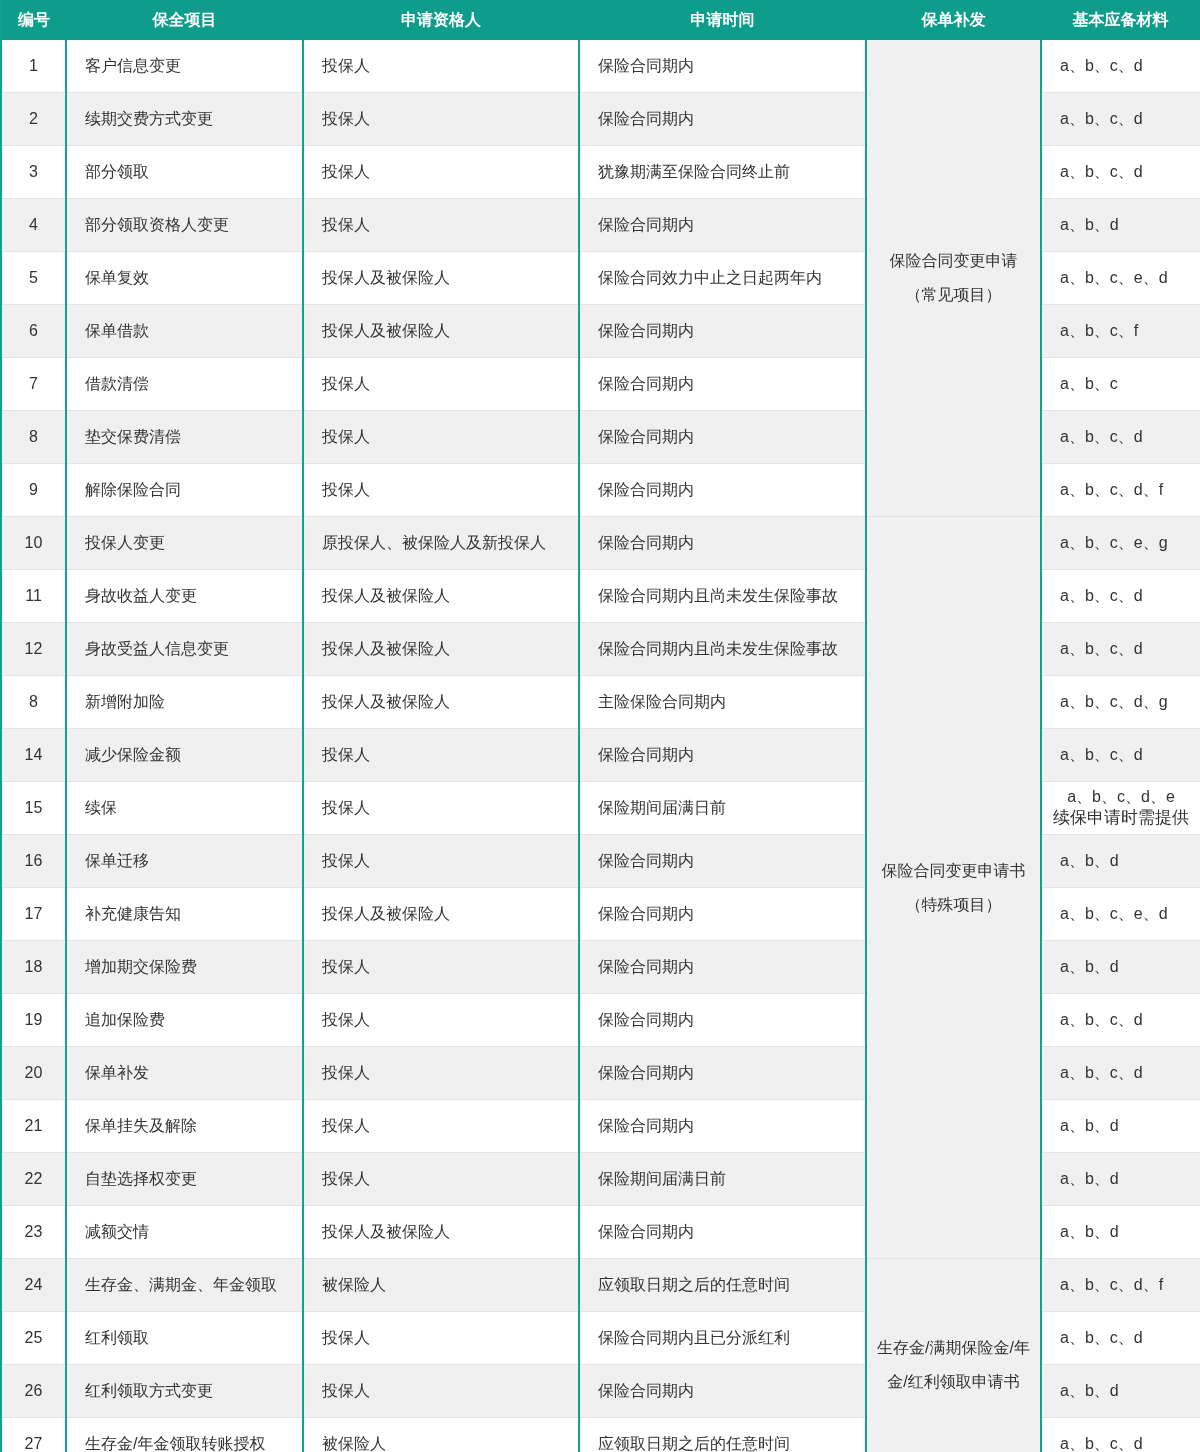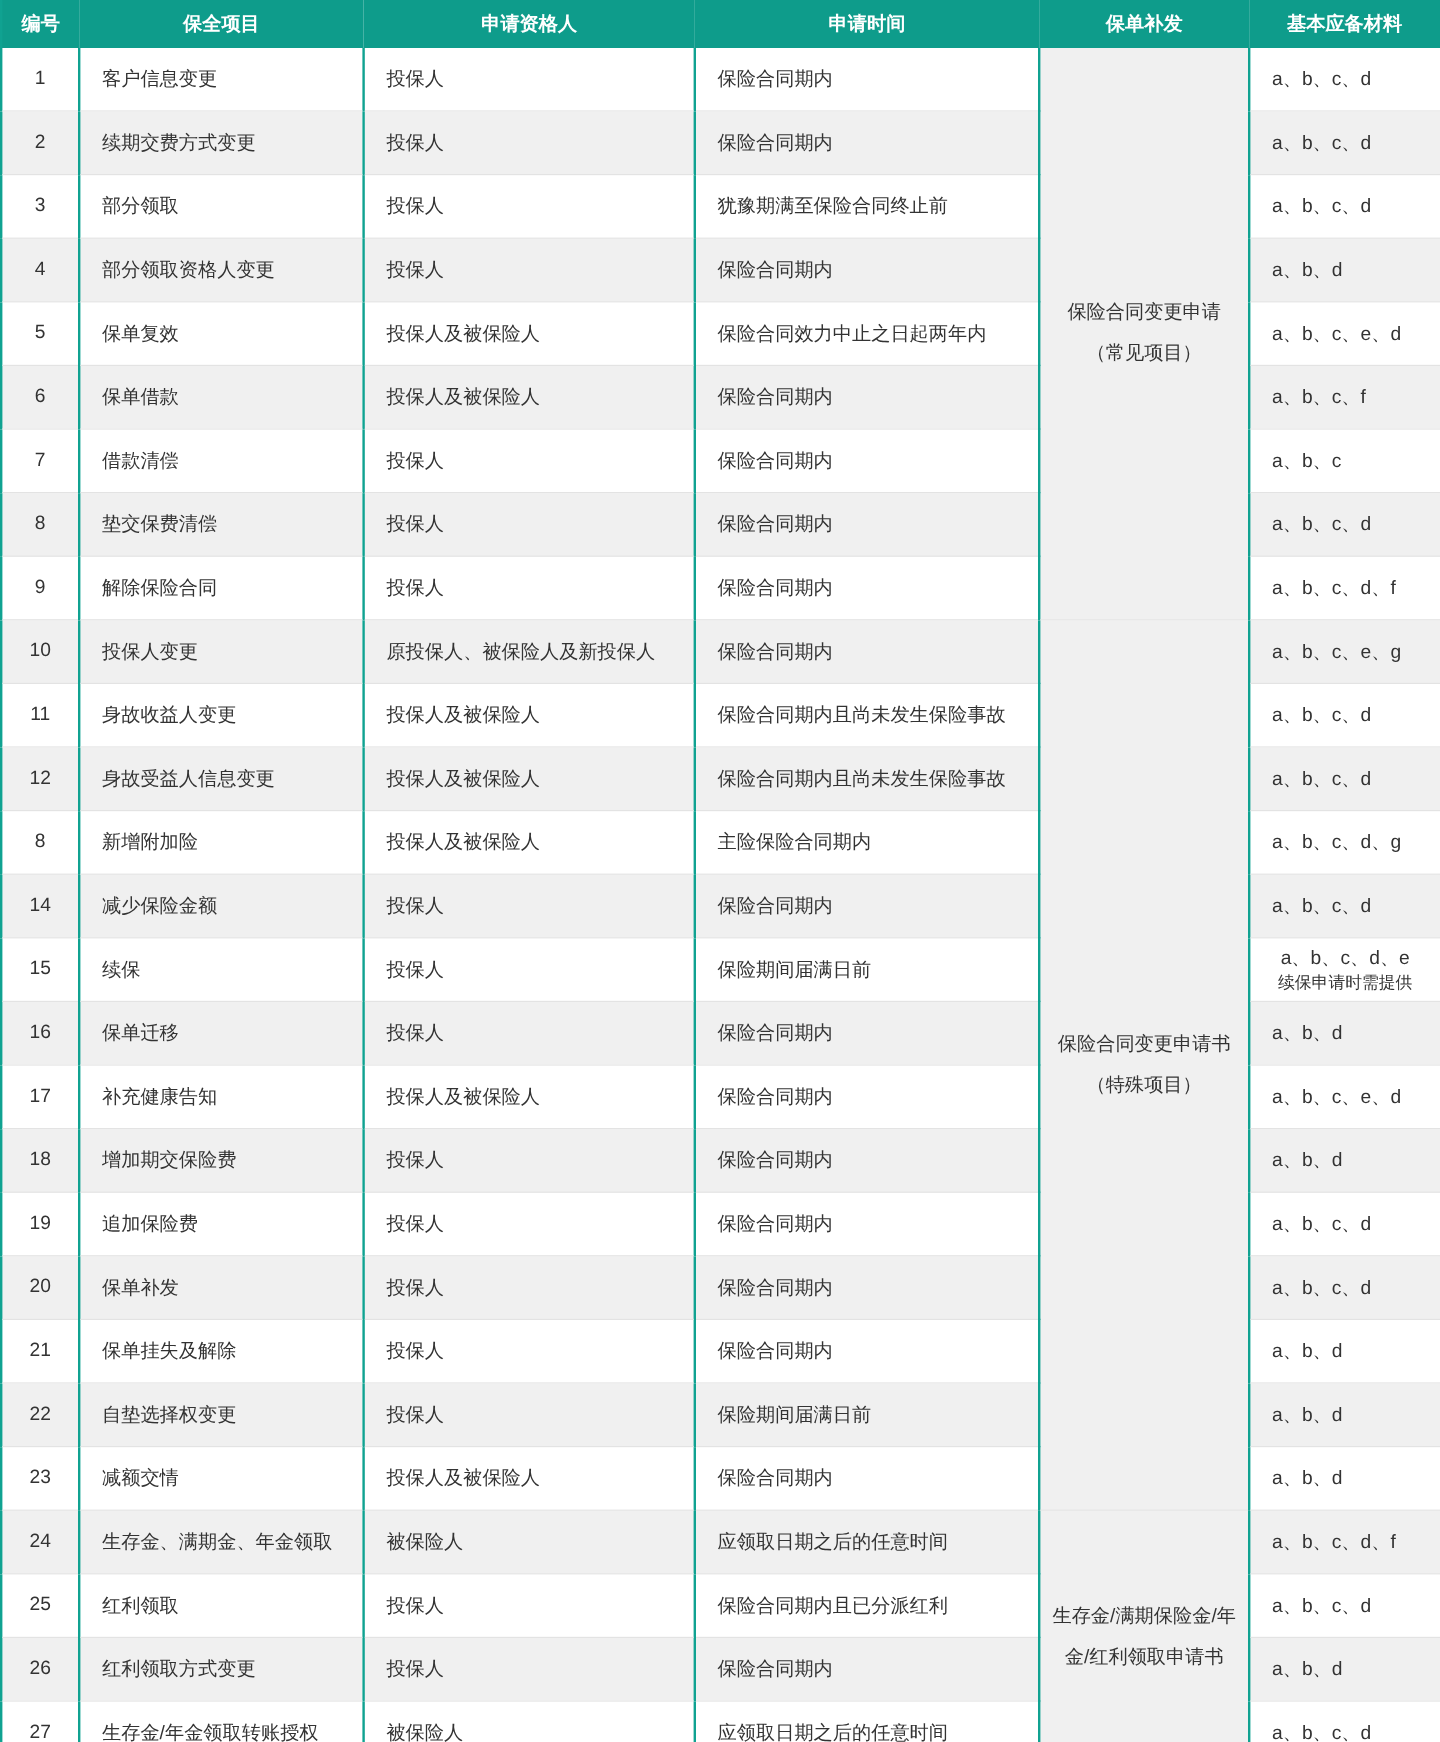--- a/index.html
+++ b/index.html
@@ -14,21 +14,21 @@
   tbody tr:first-child td{border-top:none;}
   tbody tr:nth-child(even) td{background:#F0F0F0;}
   tbody td.no{text-align:center;padding:0;}
   
   tbody td.form-cell{white-space:normal;text-align:center;padding:0 10px;line-height:2.1;
                      font-size:16px;}
   tbody td.form-cell{background:#FFFFFF;}
   tbody td.form-cell.shaded{background:#F0F0F0;}
   
   tbody td.materials.with-note{white-space:normal;text-align:center;padding:0 2px;line-height:1.35;margin-left:32px;}
-  .materials-note{display:block;font-size:14px;}
+  .materials-note{display:block;font-size:17px;}
 </style>
 </head>
 <body>
 
 <table>
   <colgroup>
     <col style="width:65px">
       <col style="width:237px">
       <col style="width:276px">
     <col style="width:287px">

